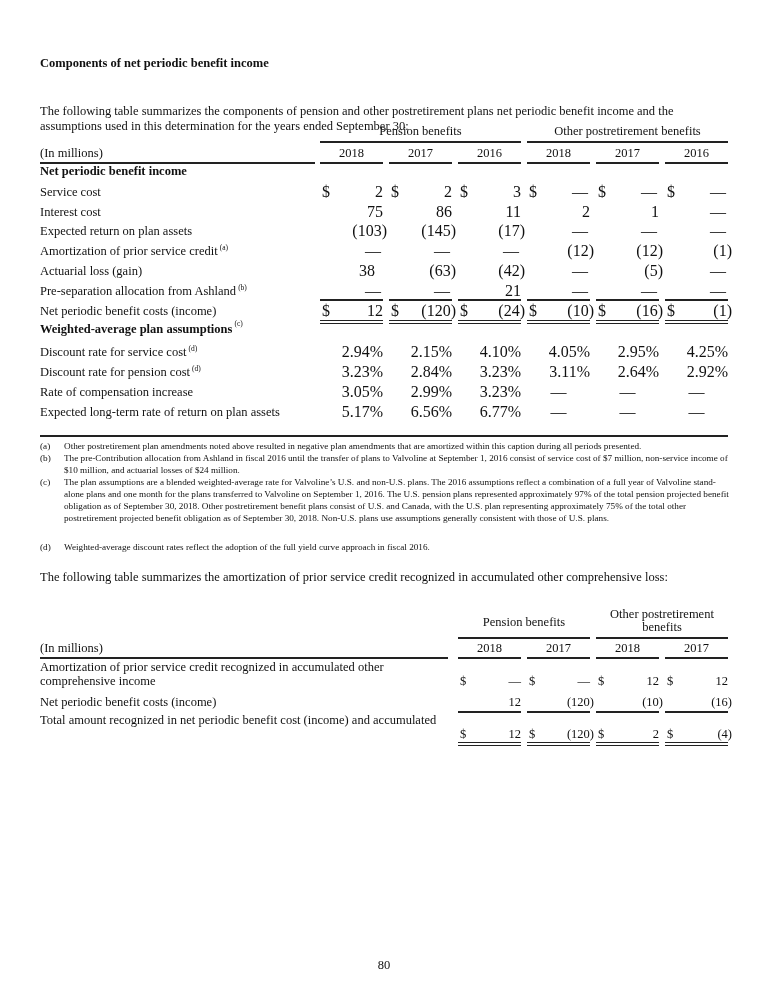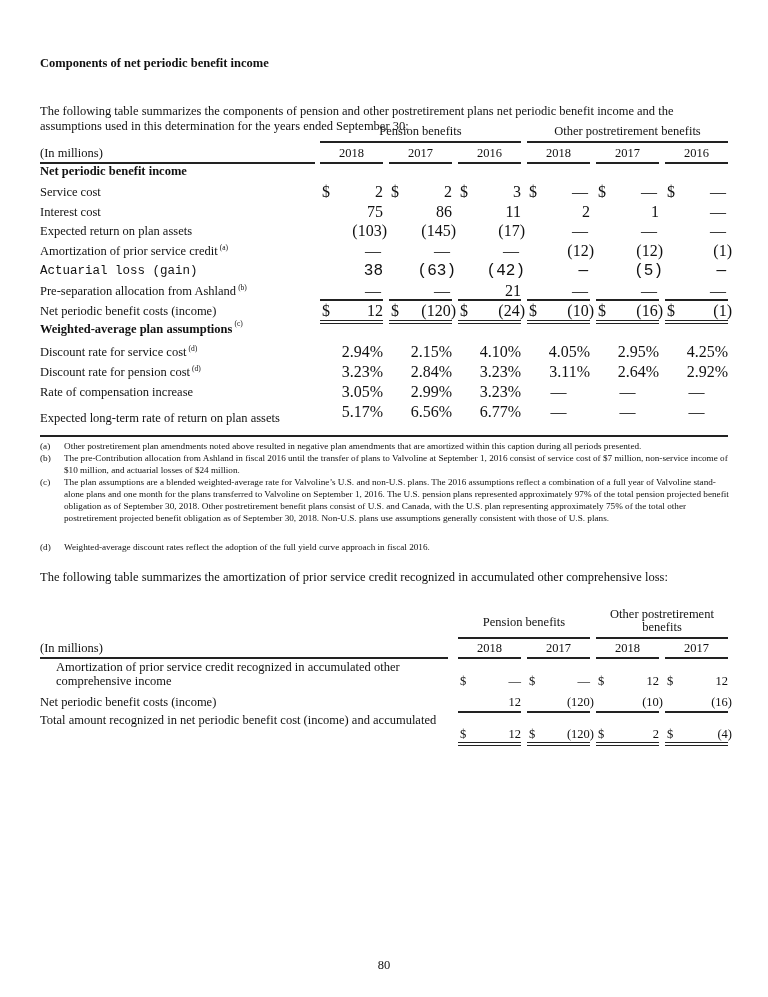--- a/index.html
+++ b/index.html
@@ -135,23 +135,23 @@
       <div class="cell" style="left: 527px; top: 0px;">
         <span class="num paren">(12)</span>
       </div>
       <div class="cell" style="left: 596px; top: 0px;">
         <span class="num paren">(12)</span>
       </div>
       <div class="cell" style="left: 665px; top: 0px;">
         <span class="num paren">(1)</span>
       </div>
     </div>
-    <div class="row" style="left: 0px; top: 262px; width: 768px; font-family: Liberation Mono, monospace;">
+    <div class="row" style="left: 0px; top: 262px; width: 768px;">
       <div class="lbl t" style="left: 40px; top: 0px;"><span>Actuarial loss (gain)</span></div>
-      <div class="cell" style="left: 320px; top: 0px;">
+      <div class="cell" style="left: 312px; top: 0px;">
         <span class="num">38</span>
       </div>
       <div class="cell" style="left: 389px; top: 0px;">
         <span class="num paren">(63)</span>
       </div>
       <div class="cell" style="left: 458px; top: 0px;">
         <span class="num paren">(42)</span>
       </div>
       <div class="cell" style="left: 527px; top: 0px;">
         <span class="num dash" style="right: 2px;">—</span>
@@ -281,21 +281,21 @@
         <span class="num center">—</span>
       </div>
       <div class="cell" style="left: 596px; top: 0px;">
         <span class="num center">—</span>
       </div>
       <div class="cell" style="left: 665px; top: 0px;">
         <span class="num center">—</span>
       </div>
     </div>
     <div class="row" style="left: 0px; top: 403px; width: 768px;">
-      <div class="lbl t" style="left: 40px; top: 6px; text-align: right;"><span>Expected long-term rate of return on plan assets</span></div>
+      <div class="lbl t" style="left: 40px; top: 0px; text-align: right;"><span>Expected long-term rate of return on plan assets</span></div>
       <div class="cell" style="left: 320px; top: 0px;">
         <span class="num">5.17%</span>
       </div>
       <div class="cell" style="left: 389px; top: 0px;">
         <span class="num">6.56%</span>
       </div>
       <div class="cell" style="left: 458px; top: 0px;">
         <span class="num">6.77%</span>
       </div>
       <div class="cell" style="left: 527px; top: 0px;">
@@ -340,21 +340,21 @@
     <div class="abs" style="left: 40px; top: 641px; font-size: 12.5px;">(In millions)</div>
     <div class="line" style="left: 40px; top: 657px; width: 408px;"></div>
     <div class="hdr" style="left: 458px; top: 641px; width: 63px;">2018</div>
     <div class="line" style="left: 458px; top: 657px; width: 63px;"></div>
     <div class="hdr" style="left: 527px; top: 641px; width: 63px;">2017</div>
     <div class="line" style="left: 527px; top: 657px; width: 63px;"></div>
     <div class="hdr" style="left: 596px; top: 641px; width: 63px;">2018</div>
     <div class="line" style="left: 596px; top: 657px; width: 63px;"></div>
     <div class="hdr" style="left: 665px; top: 641px; width: 63px;">2017</div>
     <div class="line" style="left: 665px; top: 657px; width: 63px;"></div>
-    <div class="abs" style="left: 40px; top: 660px; font-size: 12.5px; line-height: 14px; width: 410px; margin-left: 16px;">
+    <div class="abs" style="left: 40px; top: 660px; font-size: 12.5px; line-height: 14px; width: 410px;">
       <div>Amortization of prior service credit recognized in accumulated other</div>
       <div>comprehensive income</div>
     </div>
     <div class="cell t" style="left: 458px; top: 674px; line-height: 14px;">
       <span class="dol">$</span>
       <span class="num">—</span>
     </div>
     <div class="cell t" style="left: 527px; top: 674px; line-height: 14px;">
       <span class="dol">$</span>
       <span class="num">—</span>

